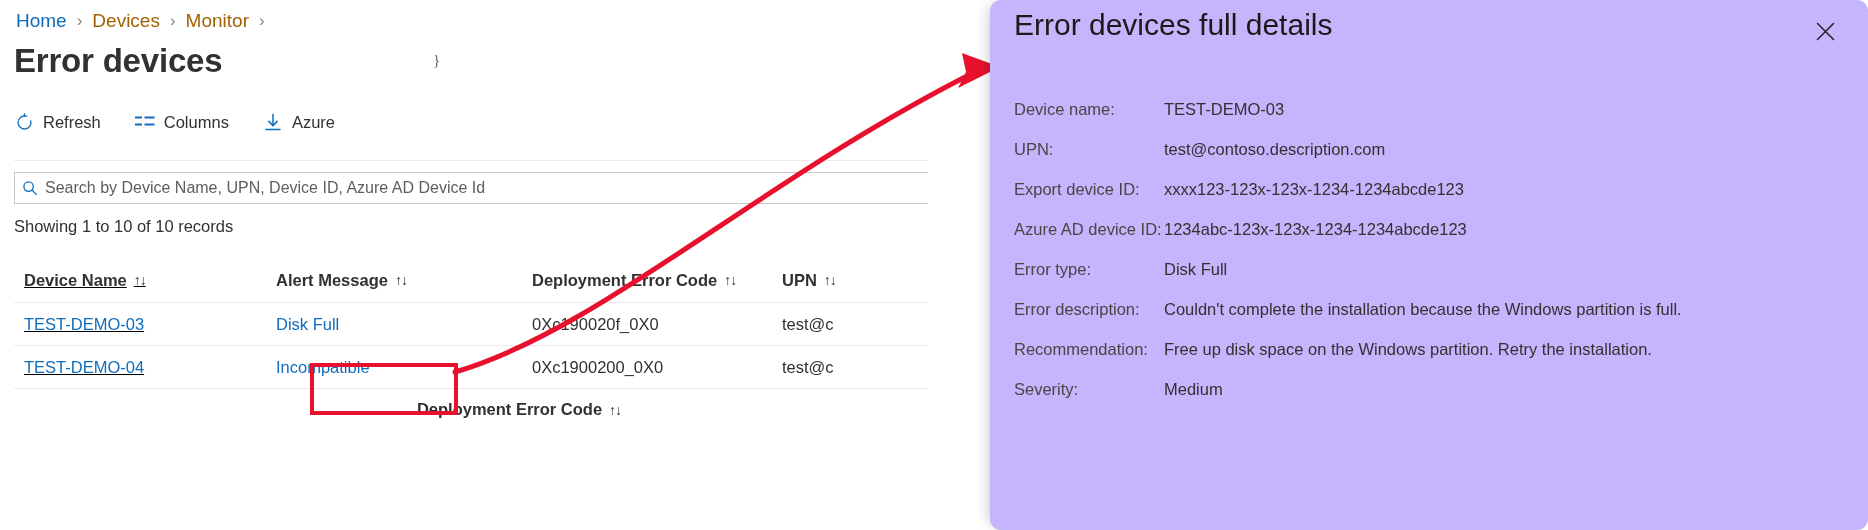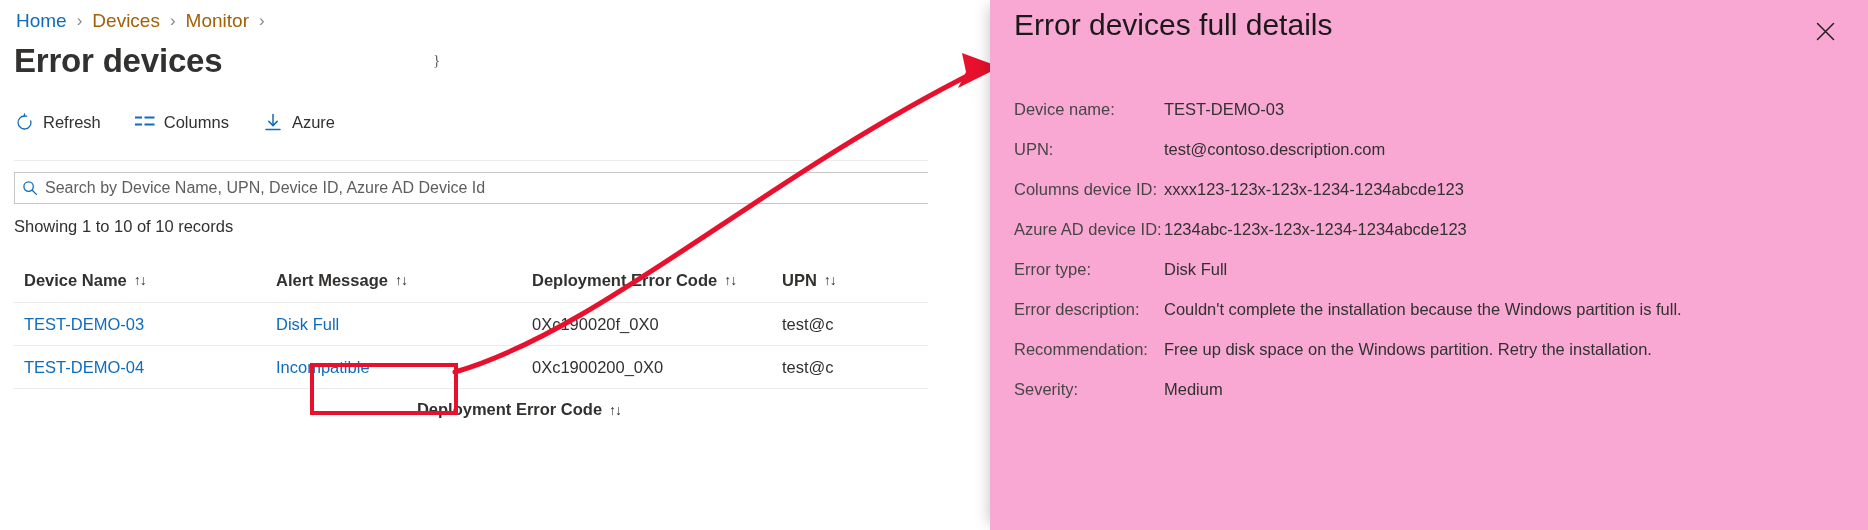--- a/index.html
+++ b/index.html
@@ -160,21 +160,21 @@
   .grid-row {
     display: flex;
     align-items: center;
     height: 42px;
     border-bottom: 1px solid #edebe9;
   }
   .grid-head {
     height: 44px;
     border-bottom: 1px solid #edebe9;
   }
-  .c-dev   { width: 252px; flex: none; padding-left: 10px; box-sizing: border-box; }
+  .c-dev   { width: 252px; flex: none; padding-left: 10px; box-sizing: border-box; text-decoration: underline; }
   .c-alert { width: 256px; flex: none; padding-left: 10px; box-sizing: border-box; }
   .c-code  { width: 250px; flex: none; padding-left: 10px; box-sizing: border-box; }
   .c-upn   { width: 240px; flex: none; padding-left: 10px; box-sizing: border-box; }
 
   .th {
     font-size: 16.5px;
     font-weight: 600;
     color: #323130;
     display: flex;
     align-items: center;
@@ -231,23 +231,24 @@
     pointer-events: none;
   }
 
   
   #detail-panel {
     position: absolute;
     left: 990px;
     top: 0;
     width: 878px;
     height: 530px;
-    background: #f9a8d4;
+    background: #c4b5fd;
     box-shadow: -7px 0 14px -6px rgba(0,0,0,0.22);
     overflow: hidden;
+    border-radius: 11px;
   }
   .panel-title {
     position: absolute;
     left: 24px;
     top: 8px;
     font-size: 30px;
     font-weight: 400;
     color: #1b1a19;
   }
   .panel-close {
@@ -430,21 +431,21 @@
         <span class="d-label">Device name:</span>
         <span class="d-value">TEST-DEMO-03</span>
       </div>
 
       <div class="detail-row">
         <span class="d-label">UPN:</span>
         <span class="d-value">test@contoso.description.com</span>
       </div>
 
       <div class="detail-row">
-        <span class="d-label">Columns device ID:</span>
+        <span class="d-label">Export device ID:</span>
         <span class="d-value">xxxx123-123x-123x-1234-1234abcde123</span>
       </div>
 
       <div class="detail-row">
         <span class="d-label">Azure AD device ID:</span>
         <span class="d-value">1234abc-123x-123x-1234-1234abcde123</span>
       </div>
 
       <div class="detail-row">
         <span class="d-label">Error type:</span>

